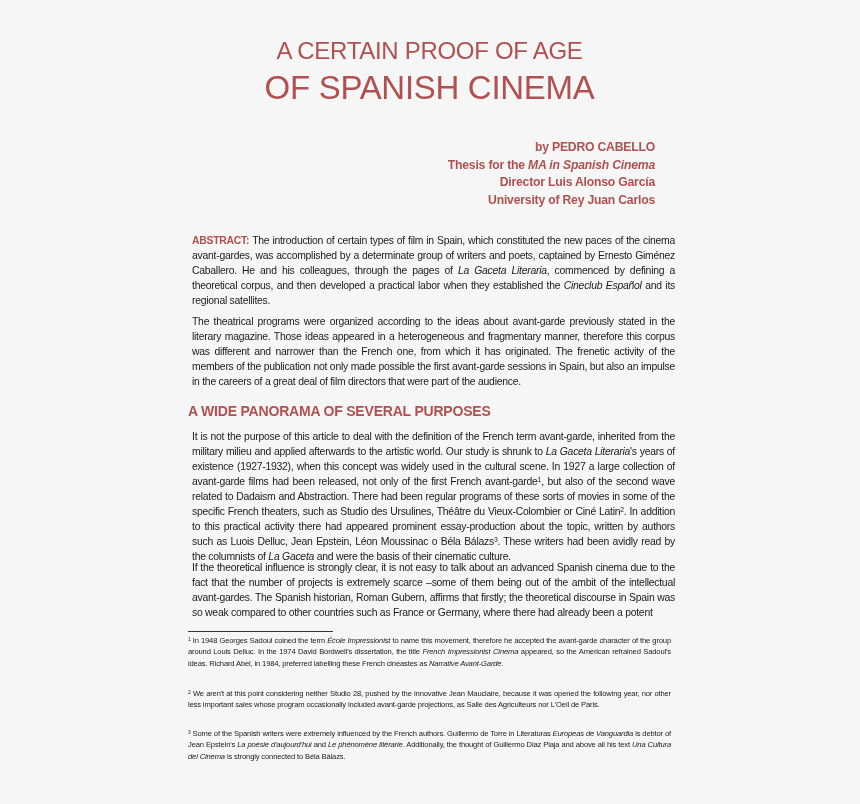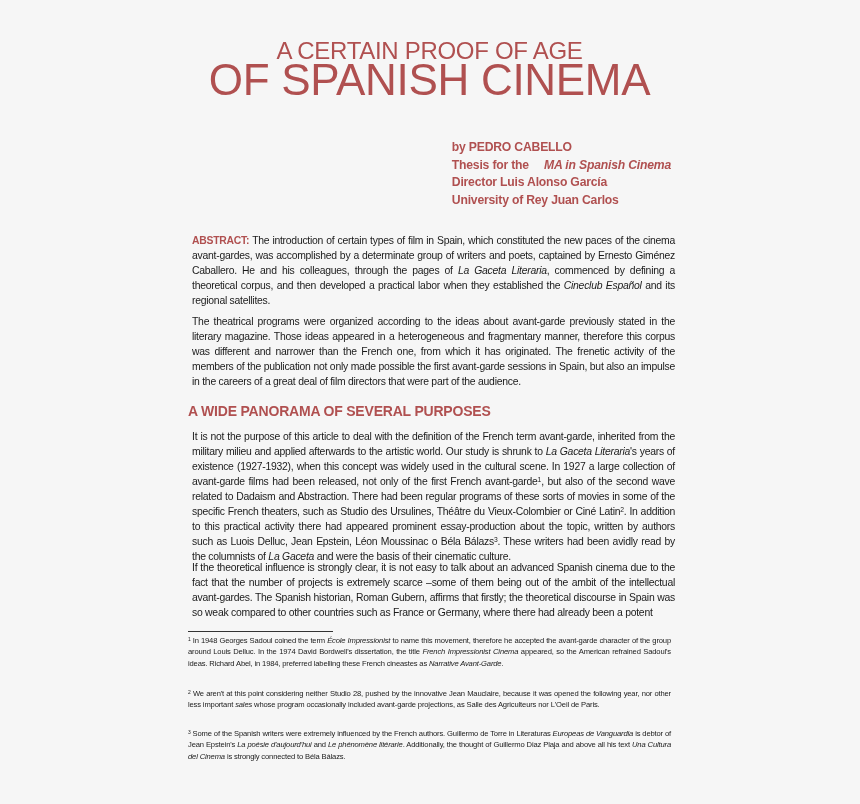--- a/index.html
+++ b/index.html
@@ -30,37 +30,37 @@
     .title-line1 {
       position: absolute;
       left: 0; width: 483px;
       top: 36px;
       font-size: 24px;
       line-height: 30px;
     }
     .title-line2 {
       position: absolute;
       left: 0; width: 483px;
-      top: 60px;
-      font-size: 44px;
+      top: 68px;
+      font-size: 33px;
       line-height: 40px;
       text-align: center;
     }
     .byline {
       position: absolute;
-      right: 0;
+      right: 16px;
       top: 139px;
-      text-align: left;
+      text-align: right;
       color: #b05050;
       font-weight: bold;
       font-size: 12.2px;
       line-height: 17.5px;
       letter-spacing: -0.2px;
     }
-    .byline em { font-style: italic; margin-left: 12px; }
+    .byline em { font-style: italic; }
     .body-text {
       font-size: 10.4px;
       line-height: 15px;
       text-align: justify;
       letter-spacing: -0.25px;
       margin: 4px;
     }
     .abstract {
       position: absolute;
       left: 0; width: 483px;

